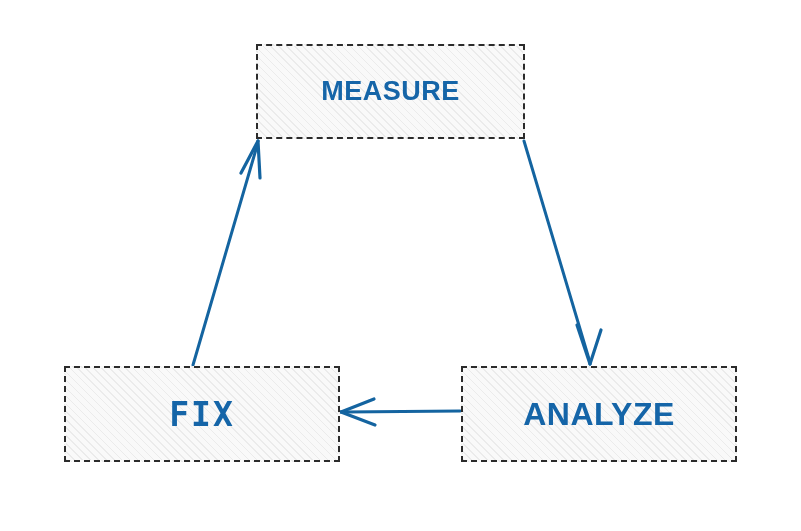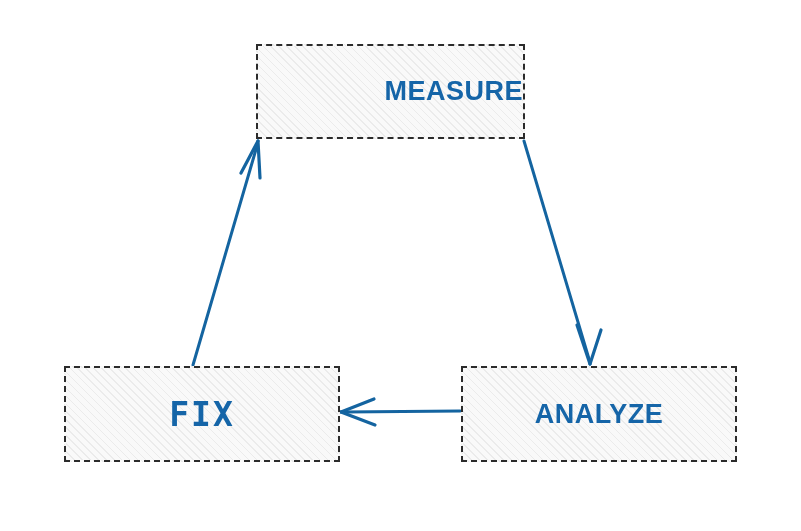--- a/index.html
+++ b/index.html
@@ -54,37 +54,36 @@
   }
   .node-label.mono {
     font-family: "DejaVu Sans Mono", "Liberation Mono", monospace;
     letter-spacing: 2px;
   }
   #node-measure {
     left: 256px;
     top: 44px;
     width: 269px;
     height: 95px;
-    justify-content: flex-end;
   }
   #node-fix {
     left: 64px;
     top: 366px;
     width: 276px;
     height: 96px;
   }
   #node-analyze {
     left: 461px;
     top: 366px;
     width: 276px;
     height: 96px;
   }
   #label-measure { font-size: 27px; }
   #label-fix     { font-size: 33px; }
-  #label-analyze { font-size: 27px; }
+  #label-analyze { font-size: 32px; }
 </style>
 </head>
 <body>
 
 <div id="canvas">
 
   <svg id="edge-layer" viewBox="0 0 801 531" width="801" height="531" xmlns="http://www.w3.org/2000/svg">
 
     <g>
       <path d="M 524 141 L 589 359" fill="none" stroke="#1464a0" stroke-width="3" stroke-linecap="round" stroke-linejoin="round"></path>

